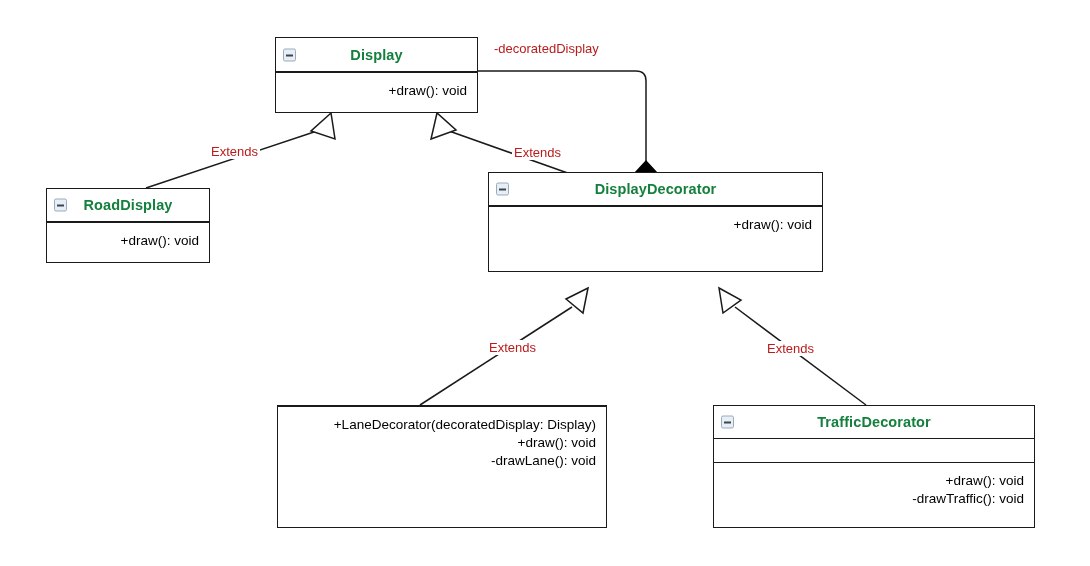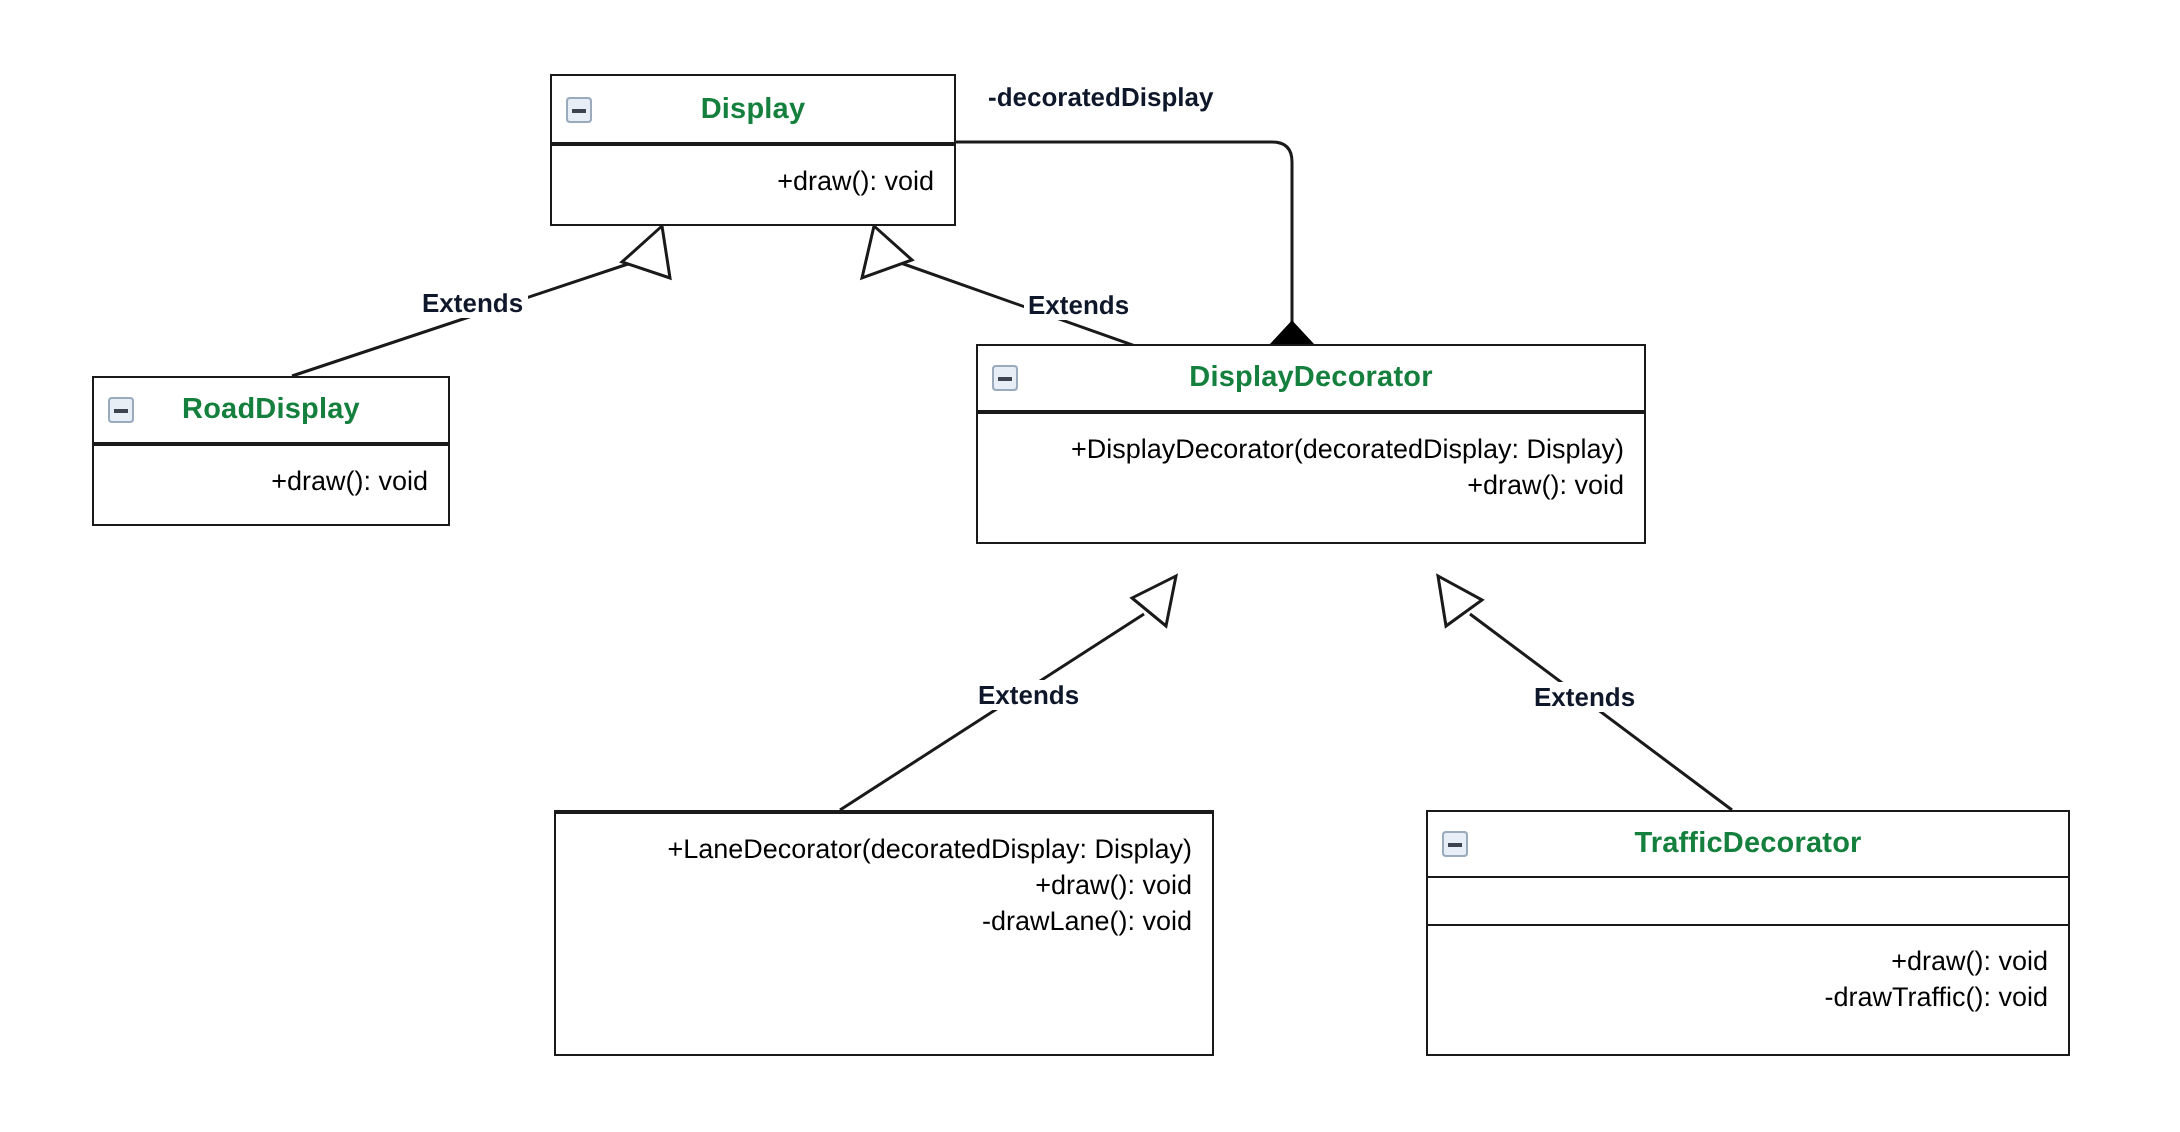--- a/index.html
+++ b/index.html
@@ -91,26 +91,25 @@
     color: #000000;
     white-space: nowrap;
     text-align: right;
   }
 
   
   .edge-label {
     position: absolute;
     font-size: 13px;
     line-height: 15px;
-    color: #0f172a;
+    color: #b91c1c;
     white-space: nowrap;
     background: #ffffff;
     padding: 0 2px;
     z-index: 4;
-    font-weight: bold;
   }
 </style>
 </head>
 <body>
 
 <div id="canvas">
 
   <svg id="edges" viewBox="0 0 1090 566" width="1090" height="566" aria-hidden="true">
 
     <g>
@@ -142,37 +141,36 @@
   <div class="uml-class" style="left:275px; top:37px; width:203px; height:76px;">
     <div class="uml-header" style="height:34px;">
       <span class="collapse-icon"></span>
       <span class="uml-title">Display</span>
     </div>
     <div class="uml-body">
       <div class="uml-member">+draw(): void</div>
     </div>
   </div>
 
-  <div class="uml-class" style="left:46px; top:188px; width:179px; height:75px;">
+  <div class="uml-class" style="left:46px; top:188px; width:164px; height:75px;">
     <div class="uml-header" style="height:33px;">
       <span class="collapse-icon"></span>
       <span class="uml-title">RoadDisplay</span>
     </div>
     <div class="uml-body">
       <div class="uml-member">+draw(): void</div>
     </div>
   </div>
 
   <div class="uml-class" style="left:488px; top:172px; width:335px; height:100px;">
     <div class="uml-header" style="height:33px;">
       <span class="collapse-icon"></span>
       <span class="uml-title">DisplayDecorator</span>
     </div>
     <div class="uml-body">
-      <div class="uml-member">+DisplayDecorator(decoratedDisplay: Display)</div>
       <div class="uml-member">+draw(): void</div>
     </div>
   </div>
 
   <div class="uml-class" style="left:277px; top:405px; width:330px; height:123px;">
     <div class="uml-body">
       <div class="uml-member">+LaneDecorator(decoratedDisplay: Display)</div>
       <div class="uml-member">+draw(): void</div>
       <div class="uml-member">-drawLane(): void</div>
     </div>

